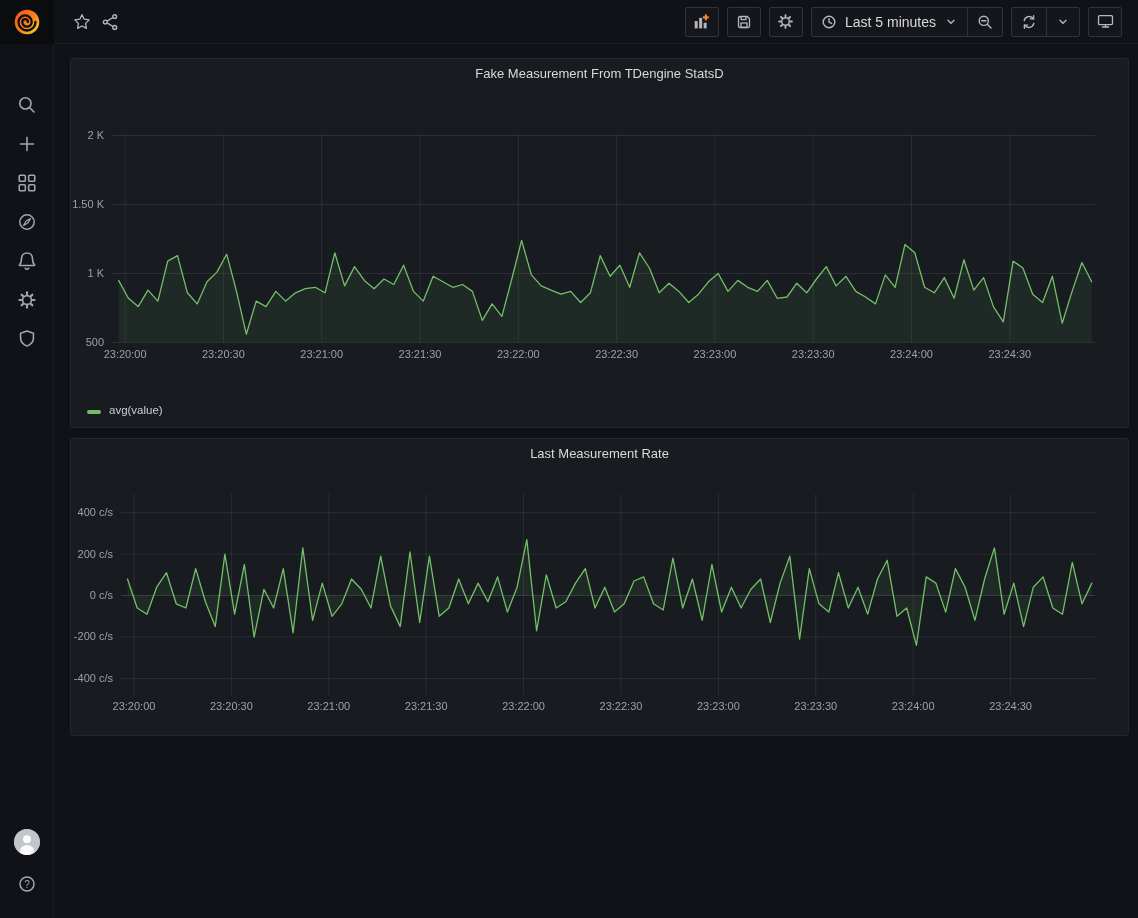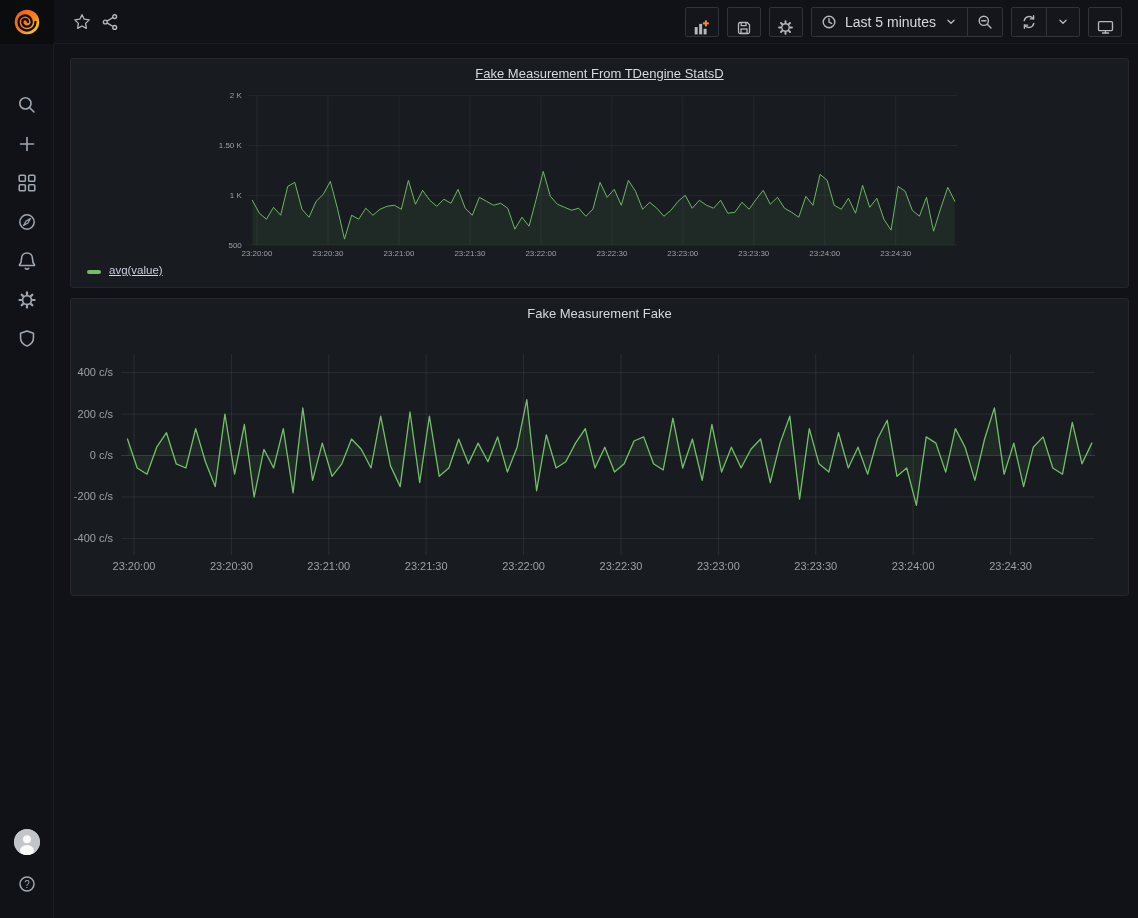--- a/index.html
+++ b/index.html
@@ -28,21 +28,21 @@
   .crumb-sep { font-size:15px; color:#55575e; }
   .crumb-title { font-size:15px; color:#d8d9da; white-space:nowrap; }
   .nav-iconbtn {
     display:flex; align-items:center; justify-content:center;
     width:28px; height:28px; color:#b4b7bd; cursor:pointer; background:none; border:none; padding:0;
   }
   .nav-iconbtn:first-of-type { margin-left:14px; }
   .toolbar { margin-left:auto; margin-right:16px; display:flex; align-items:center; gap:8px; }
   .tb-btn, .tb-group {
     height:30px; background:#15161b; border:1px solid #303338; border-radius:2px;
-    display:flex; align-items:flex-end; color:#b4b7bd;
+    display:flex; align-items:center; color:#b4b7bd;
   }
   .tb-btn { width:34px; justify-content:center; cursor:pointer; }
   .tb-seg { display:flex; align-items:center; height:100%; padding:0 9px; cursor:pointer; gap:8px; }
   .tb-seg + .tb-seg { border-left:1px solid #303338; }
   .tb-label { font-size:14px; color:#d8d9da; white-space:nowrap; }
   
   .sidebar {
     position:fixed; top:44px; left:0; bottom:0; width:54px;
     background:#111217; border-right:1px solid rgba(255,255,255,0.04);
     display:flex; flex-direction:column; align-items:center;
@@ -61,21 +61,21 @@
   .dash {
     position:absolute; left:54px; top:44px; width:1084px;
     padding:14px 9px 0 16px;
   }
   .panel {
     width:1059px; background:#181b1f;
     border:1px solid #24262c; border-radius:3px;
     display:flex; flex-direction:column;
     margin-bottom:10px;
   }
-  .panel-1 { height:230px;text-decoration:underline; }
+  .panel-1 { height:370px; }
   .panel-2 { height:298px; }
   .panel-title {
     height:28px; flex:none; display:flex; align-items:center; justify-content:center;
     font-size:13px; font-weight:500; color:#d8d9da; cursor:pointer;
   }
   .chart-wrap { flex:1 1 auto; min-height:0; }
   .chart-wrap svg { display:block; width:100%; height:100%; }
   .legend {
     height:26px; flex:none; display:flex; align-items:flex-start; gap:8px;
     padding-left:16px; padding-top:3px;
@@ -306,21 +306,21 @@
           <path d="M47.6 156.9 L57.4 174.8 L67.2 183.1 L77.0 166.6 L86.9 177.6 L96.7 137.6 L106.5 132.1 L116.4 169.3 L126.2 180.4 L136.0 158.3 L145.9 148.6 L155.7 130.7 L165.5 167.9 L175.3 210.7 L185.2 177.6 L195.0 183.1 L204.8 167.9 L214.7 177.6 L224.5 169.3 L234.3 165.2 L244.2 163.8 L254.0 169.3 L263.8 129.3 L273.6 162.4 L283.5 143.1 L293.3 156.9 L303.1 165.2 L313.0 155.5 L322.8 161.0 L332.6 141.7 L342.5 167.9 L352.3 177.6 L362.1 152.8 L371.9 158.3 L381.8 163.8 L391.6 161.0 L401.4 167.9 L411.3 196.9 L421.1 180.4 L430.9 192.8 L440.8 155.5 L450.6 116.9 L460.4 151.4 L470.2 162.4 L480.1 166.6 L489.9 170.7 L499.7 167.9 L509.6 179.0 L519.4 169.3 L529.2 132.1 L539.1 152.8 L548.9 141.7 L558.7 163.8 L568.5 129.3 L578.4 144.5 L588.2 169.3 L598.0 159.7 L607.9 167.9 L617.7 179.0 L627.5 170.7 L637.4 158.3 L647.2 150.0 L657.0 167.9 L666.8 156.9 L676.7 163.8 L686.5 167.9 L696.3 156.9 L706.2 174.8 L716.0 173.5 L725.8 159.7 L735.7 169.3 L745.5 155.5 L755.3 143.1 L765.1 162.4 L775.0 152.8 L784.8 167.9 L794.6 173.5 L804.5 180.4 L814.3 151.4 L824.1 163.8 L834.0 121.0 L843.8 129.3 L853.6 163.8 L863.4 169.3 L873.3 154.1 L883.1 174.8 L892.9 136.2 L902.8 166.6 L912.6 154.1 L922.4 183.1 L932.3 198.3 L942.1 137.6 L951.9 144.5 L961.7 170.7 L971.6 179.0 L981.4 152.8 L991.2 199.7 L1001.1 167.9 L1010.9 139.0 L1020.7 158.3" fill="none" stroke="#73BF69" stroke-width="1.3" stroke-linejoin="round" stroke-linecap="round"></path>
         </svg>
     </div>
     <div class="legend">
       <span class="legend-swatch" style="background: rgb(115, 191, 105);"></span>
       <span class="legend-label">avg(value)</span>
     </div>
   </div>
 
   <div class="panel panel-2">
-    <div class="panel-title">Fake Measurement Fake</div>
+    <div class="panel-title">Last Measurement Rate</div>
     <div class="chart-wrap">
       <svg viewBox="0 0 1057 242">
           <line x1="62.986666666666665" y1="14" x2="62.986666666666665" y2="215" stroke="rgba(204,204,220,0.10)" stroke-width="1"></line>
           <text x="62.986666666666665" y="230" text-anchor="middle" font-size="11" fill="#9da0a8">23:20:00</text>
           <line x1="160.38666666666666" y1="14" x2="160.38666666666666" y2="215" stroke="rgba(204,204,220,0.10)" stroke-width="1"></line>
           <text x="160.38666666666666" y="230" text-anchor="middle" font-size="11" fill="#9da0a8">23:20:30</text>
           <line x1="257.7866666666667" y1="14" x2="257.7866666666667" y2="215" stroke="rgba(204,204,220,0.10)" stroke-width="1"></line>
           <text x="257.7866666666667" y="230" text-anchor="middle" font-size="11" fill="#9da0a8">23:21:00</text>
           <line x1="355.18666666666667" y1="14" x2="355.18666666666667" y2="215" stroke="rgba(204,204,220,0.10)" stroke-width="1"></line>
           <text x="355.18666666666667" y="230" text-anchor="middle" font-size="11" fill="#9da0a8">23:21:30</text>

